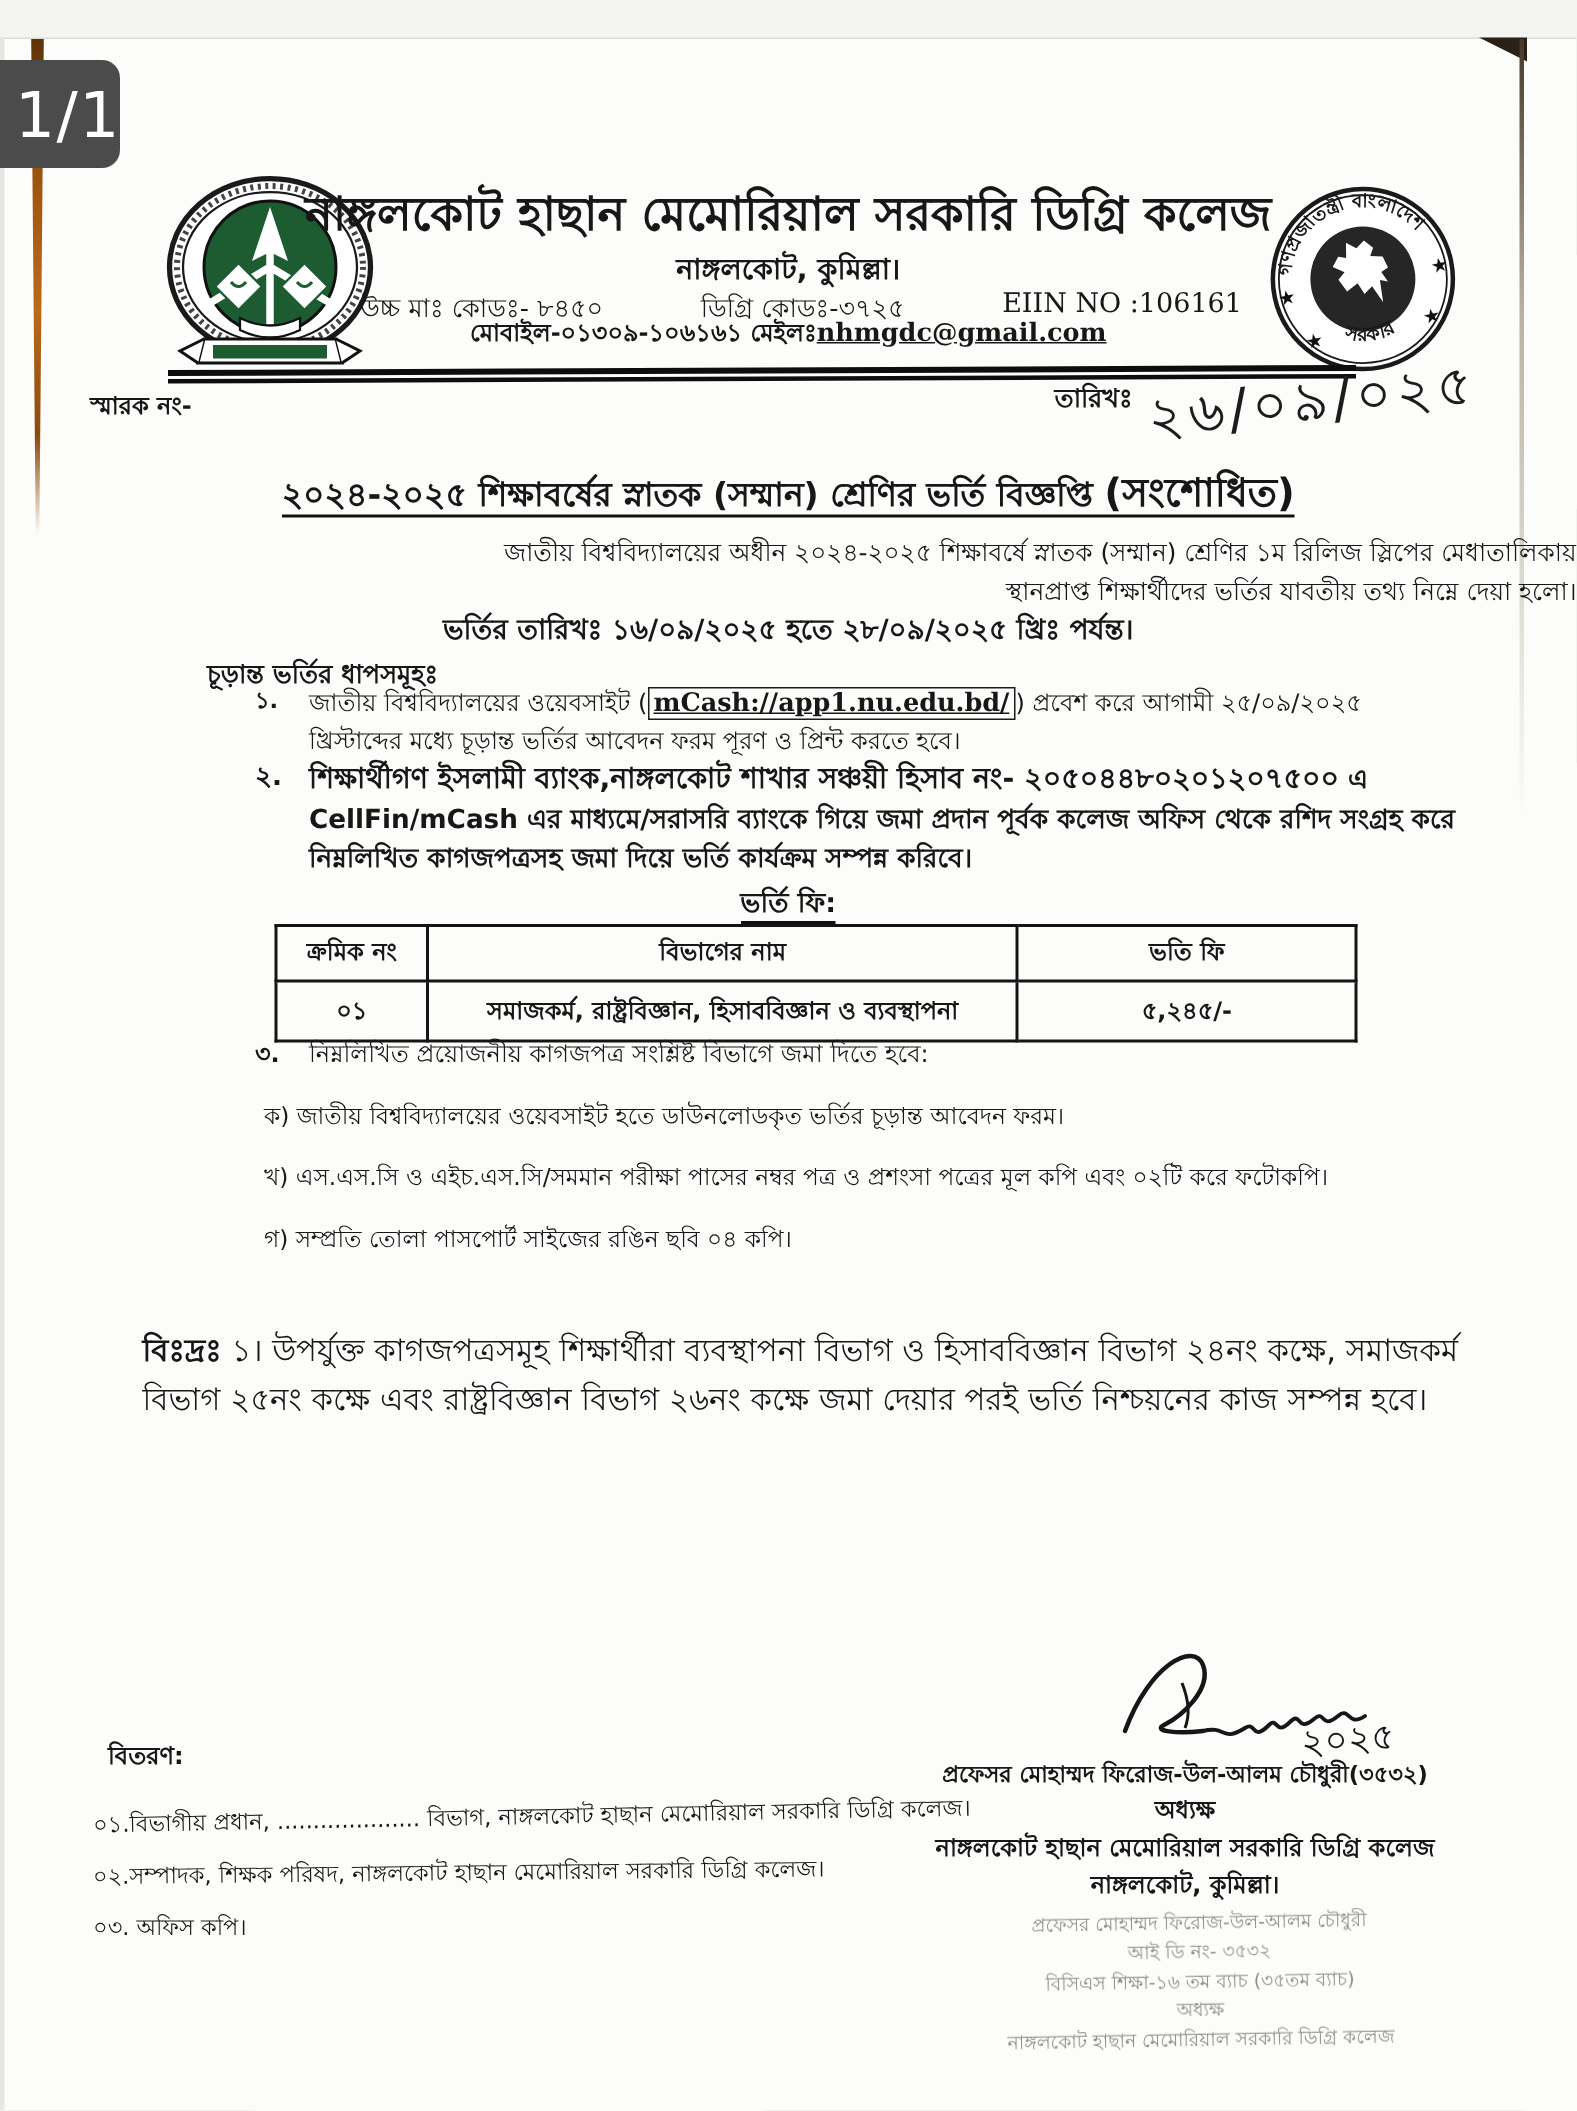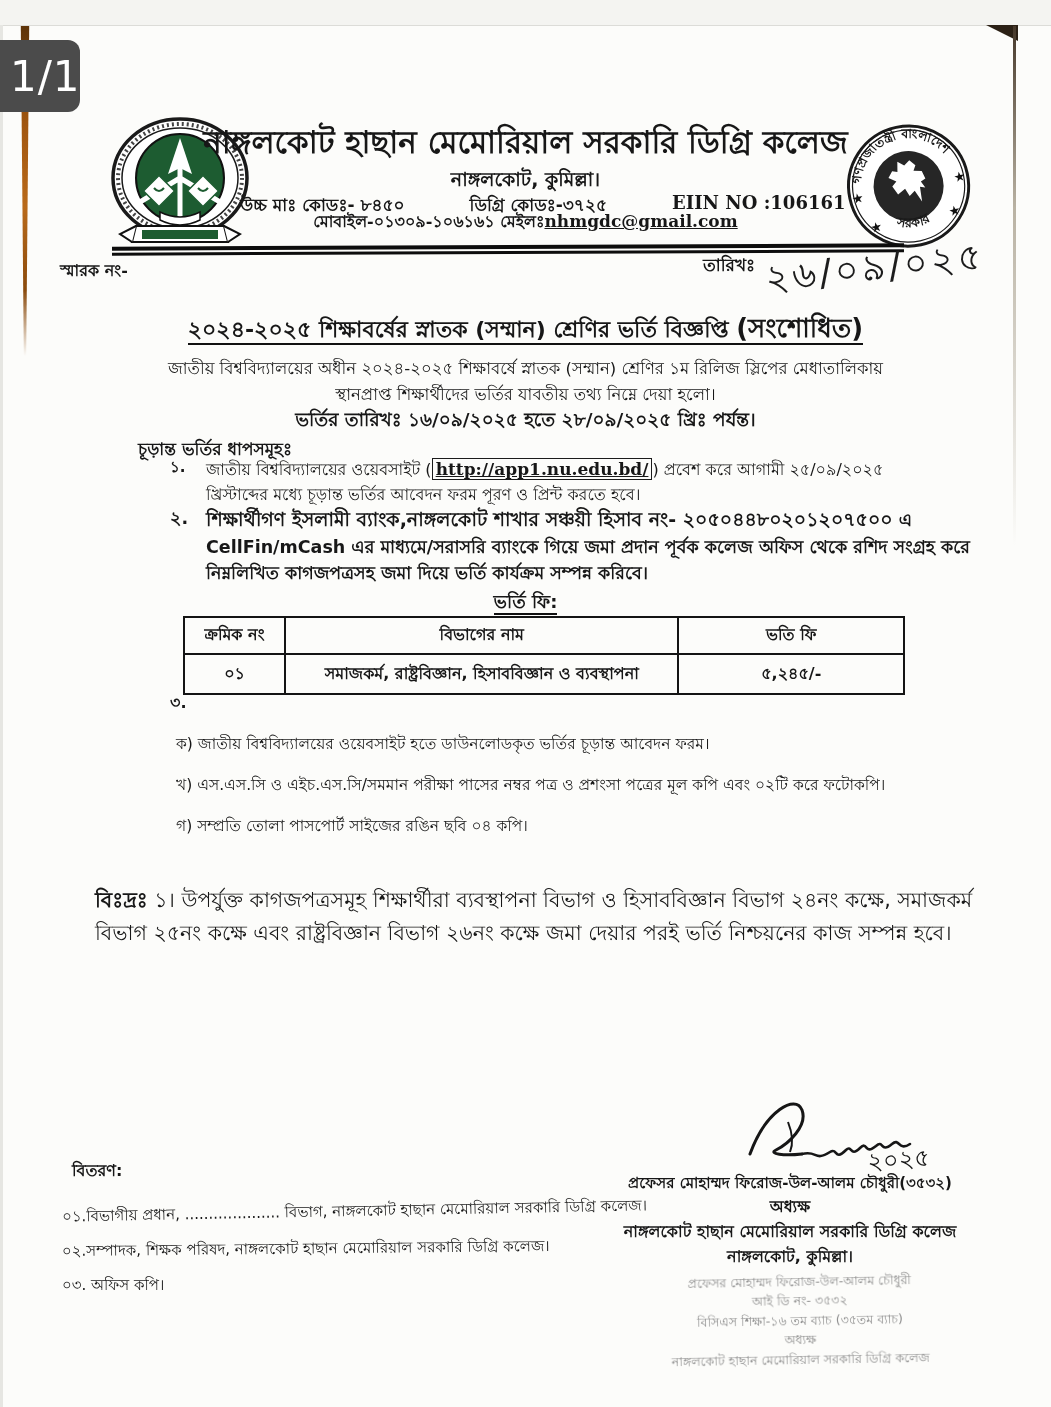--- a/index.html
+++ b/index.html
@@ -16,42 +16,42 @@
                clip-path:polygon(15% 0,85% 0,60% 100%,40% 100%);}
   .page-badge{position:absolute;left:-14px;top:40px;width:94px;height:72px;background:#4b4b4b;
               border-radius:12px;display:flex;align-items:center;}
   .page-badge span{color:#fff;font-size:42px;padding-left:24px;letter-spacing:1px;}
 
   .college-name{position:absolute;left:0;top:118px;width:1051px;text-align:center;
                 font-size:31px;font-weight:bold;}
   .college-addr{position:absolute;left:0;top:165px;width:1051px;text-align:center;
                 font-size:19px;font-weight:bold;}
   .codes-row{position:absolute;left:240px;top:192px;width:580px;display:flex;gap:65px;
-             font-size:17px;font-weight:bold;white-space:nowrap;justify-content:space-between;}
+             font-size:17px;font-weight:normal;white-space:nowrap;justify-content:space-between;}
   .eiin{font-family:"DejaVu Serif",serif;font-size:18px;}
   .contact-row{position:absolute;left:0;top:209px;width:1051px;text-align:center;font-size:16px;font-weight:bold;}
   .contact-row .email{font-family:"DejaVu Serif",serif;text-decoration:underline;font-size:17px;}
   .rule{position:absolute;left:112px;width:792px;background:#0d0d0d;}
   .rule1{top:245px;height:4px;transform:rotate(-0.25deg);}
   .rule2{top:251px;height:3px;transform:rotate(-0.25deg);}
 
   .emblem{position:absolute;left:106px;top:116px;}
   .seal{position:absolute;left:843px;top:122px;transform:rotate(-12deg);}
 
   .memo-label{position:absolute;left:60px;top:258px;font-size:16px;font-weight:bold;}
   .date-label{position:absolute;left:703px;top:252px;font-size:17px;font-weight:bold;}
   .hand-date{position:absolute;left:765px;top:238px;font-size:37px;transform:rotate(-6deg);
              letter-spacing:3px;color:#1c1c1c;}
 
   .title{position:absolute;left:0;top:308px;width:1051px;text-align:center;}
   .title .u{border-bottom:2.5px solid #111;padding-bottom:2px;margin-top:44px;}
   .title .main{font-size:22px;font-weight:bold;}
   .title .suffix{font-size:26px;font-weight:bold;}
 
-  .intro{position:absolute;left:0;top:356px;width:1051px;text-align:center;font-size:16.5px;line-height:1.6;}
+  .intro{position:absolute;left:0;top:356px;width:1051px;text-align:right;font-size:16.5px;line-height:1.6;}
   .dates-line{position:absolute;left:0;top:406px;width:1051px;text-align:center;font-size:18.5px;font-weight:bold;}
   .steps-heading{position:absolute;left:138px;top:436px;font-size:17px;font-weight:bold;}
 
   .step{position:absolute;display:flex;}
   .step .num{width:36px;flex:0 0 36px;font-weight:bold;}
   .step1{left:170px;top:456px;width:780px;font-size:16px;line-height:1.55;}
   .step1 .num{font-size:15px;}
   .url-box{border:1.5px solid #1b1b1b;padding:0 3px;font-family:"DejaVu Serif",serif;
            font-weight:bold;text-decoration:underline;font-size:17px;}
   .step2{left:170px;top:505px;width:800px;font-size:17.5px;font-weight:bold;line-height:1.5;}
@@ -171,21 +171,21 @@
   <div class="intro">
     <div>জাতীয় বিশ্ববিদ্যালয়ের অধীন ২০২৪-২০২৫ শিক্ষাবর্ষে স্নাতক (সম্মান) শ্রেণির ১ম রিলিজ স্লিপের মেধাতালিকায়</div>
     <div>স্থানপ্রাপ্ত শিক্ষার্থীদের ভর্তির যাবতীয় তথ্য নিম্নে দেয়া হলো।</div>
   </div>
   <div class="dates-line">ভর্তির তারিখঃ ১৬/০৯/২০২৫ হতে ২৮/০৯/২০২৫ খ্রিঃ পর্যন্ত।</div>
   <div class="steps-heading">চূড়ান্ত ভর্তির ধাপসমূহঃ</div>
 
   <div class="step step1">
     <span class="num">১.</span>
     <div>
-      <span>জাতীয় বিশ্ববিদ্যালয়ের ওয়েবসাইট (</span><span class="url-box">http://app1.nu.edu.bd/</span><span>) প্রবেশ করে আগামী ২৫/০৯/২০২৫ খ্রিস্টাব্দের মধ্যে চূড়ান্ত ভর্তির আবেদন ফরম পূরণ ও প্রিন্ট করতে হবে।</span>
+      <span>জাতীয় বিশ্ববিদ্যালয়ের ওয়েবসাইট (</span><span class="url-box">mCash://app1.nu.edu.bd/</span><span>) প্রবেশ করে আগামী ২৫/০৯/২০২৫ খ্রিস্টাব্দের মধ্যে চূড়ান্ত ভর্তির আবেদন ফরম পূরণ ও প্রিন্ট করতে হবে।</span>
     </div>
   </div>
 
   <div class="step step2">
     <span class="num">২.</span>
     <div>
       <span class="line1">শিক্ষার্থীগণ ইসলামী ব্যাংক,নাঙ্গলকোট শাখার সঞ্চয়ী হিসাব নং- ২০৫০৪৪৮০২০১২০৭৫০০</span>
       <span>এ CellFin/mCash এর মাধ্যমে/সরাসরি ব্যাংকে গিয়ে জমা প্রদান পূর্বক কলেজ অফিস থেকে রশিদ সংগ্রহ করে নিম্নলিখিত কাগজপত্রসহ জমা দিয়ে ভর্তি কার্যক্রম সম্পন্ন করিবে।</span>
     </div>
   </div>
@@ -203,20 +203,21 @@
     <tr>
       <td>০১</td>
       <td>সমাজকর্ম, রাষ্ট্রবিজ্ঞান, হিসাববিজ্ঞান ও ব্যবস্থাপনা</td>
       <td>৫,২৪৫/-</td>
     </tr>
   </tbody>
     </table>
 
   <div class="step step3">
     <span class="num">৩.</span>
+    <div>নিম্নলিখিত প্রয়োজনীয় কাগজপত্র সংশ্লিষ্ট বিভাগে জমা দিতে হবে:</div>
   </div>
   <div class="docs">
     <div>ক) জাতীয় বিশ্ববিদ্যালয়ের ওয়েবসাইট হতে ডাউনলোডকৃত ভর্তির চূড়ান্ত আবেদন ফরম।</div>
     <div>খ) এস.এস.সি ও এইচ.এস.সি/সমমান পরীক্ষা পাসের নম্বর পত্র ও প্রশংসা পত্রের মূল কপি এবং ০২টি করে ফটোকপি।</div>
     <div>গ) সম্প্রতি তোলা পাসপোর্ট সাইজের রঙিন ছবি ০৪ কপি।</div>
   </div>
 
   <div class="note">
     <span class="lbl">বিঃদ্রঃ</span><span> ১। উপর্যুক্ত কাগজপত্রসমূহ শিক্ষার্থীরা ব্যবস্থাপনা বিভাগ ও হিসাববিজ্ঞান বিভাগ ২৪নং কক্ষে, সমাজকর্ম বিভাগ ২৫নং কক্ষে এবং রাষ্ট্রবিজ্ঞান বিভাগ ২৬নং কক্ষে জমা দেয়ার পরই ভর্তি নিশ্চয়নের কাজ সম্পন্ন হবে।</span>
   </div>

